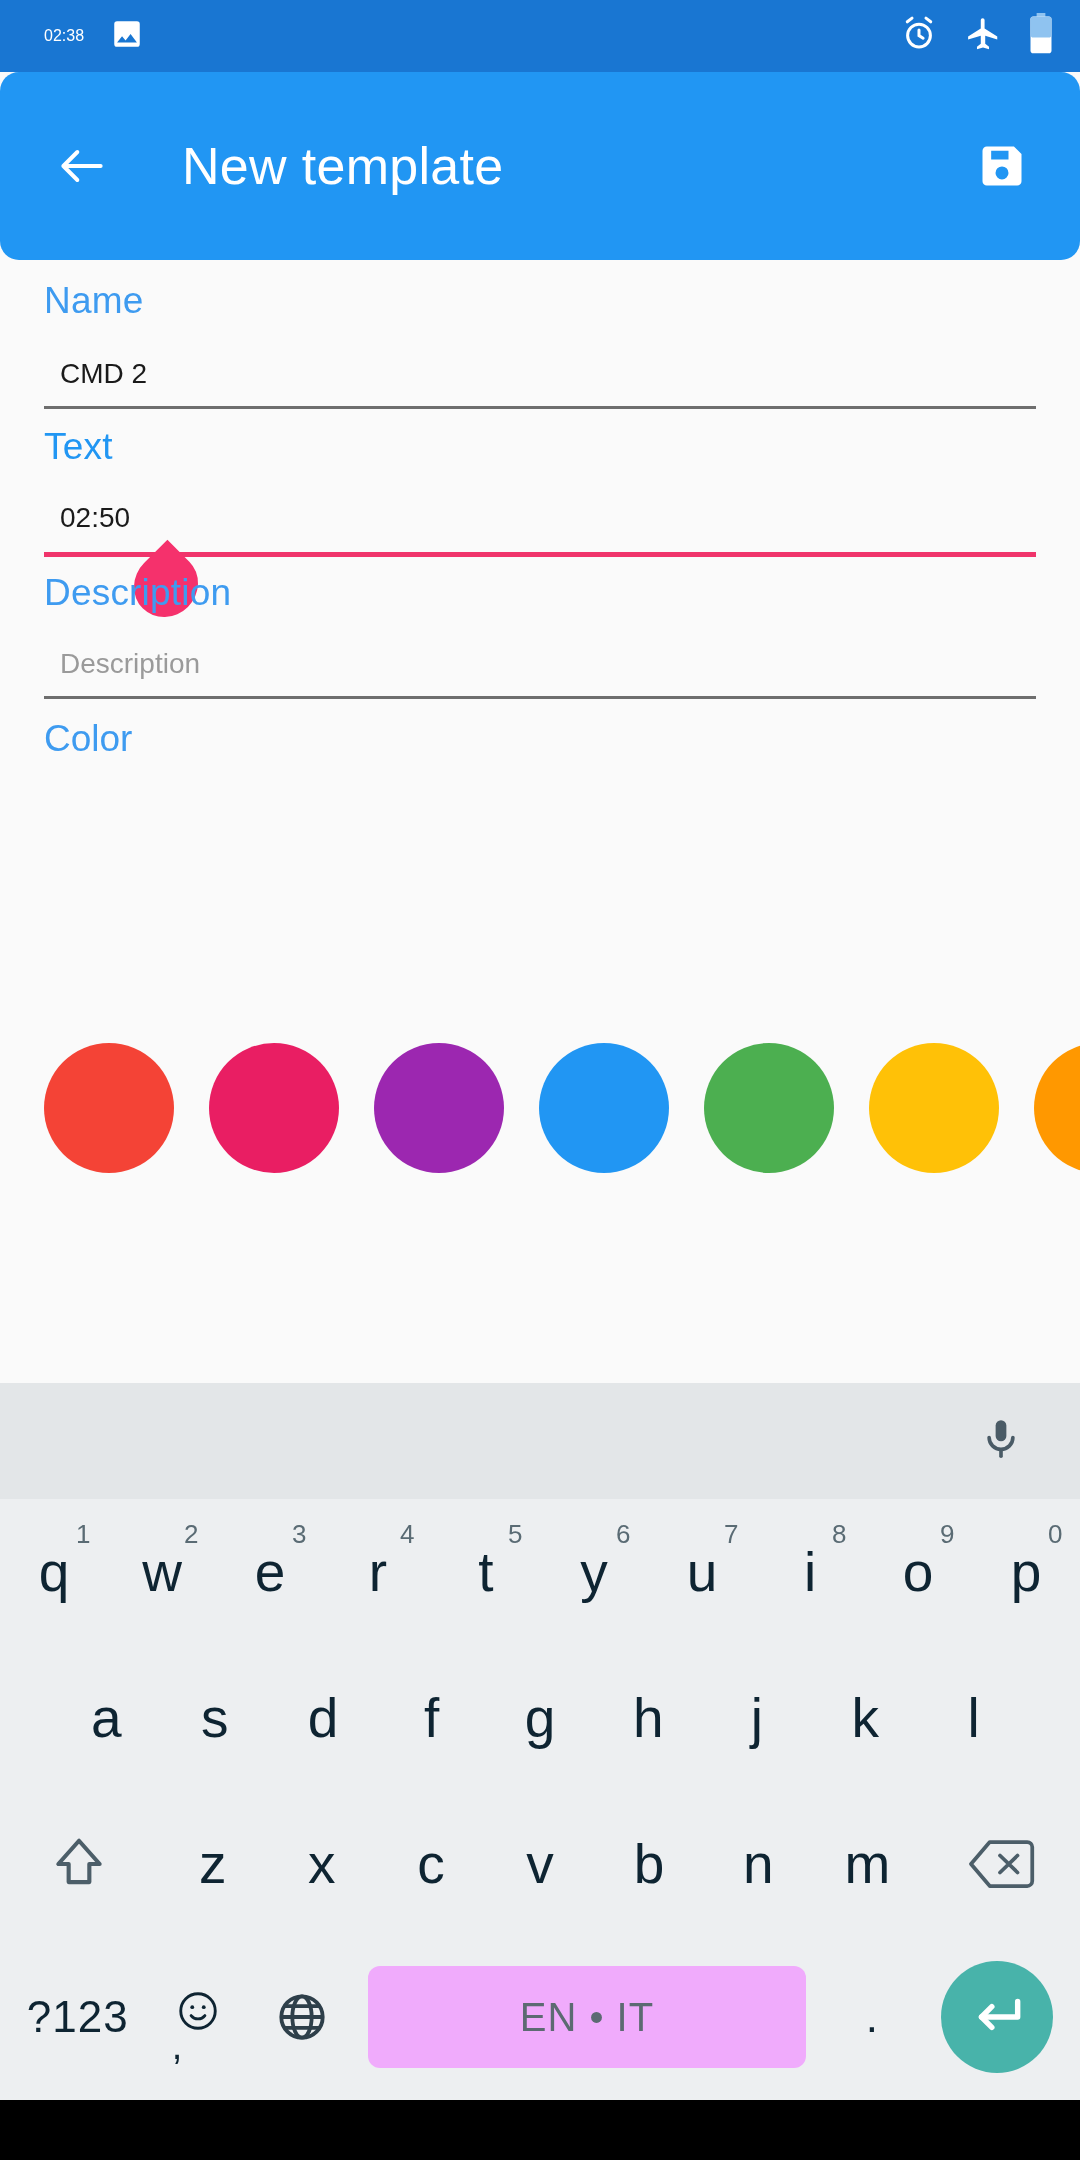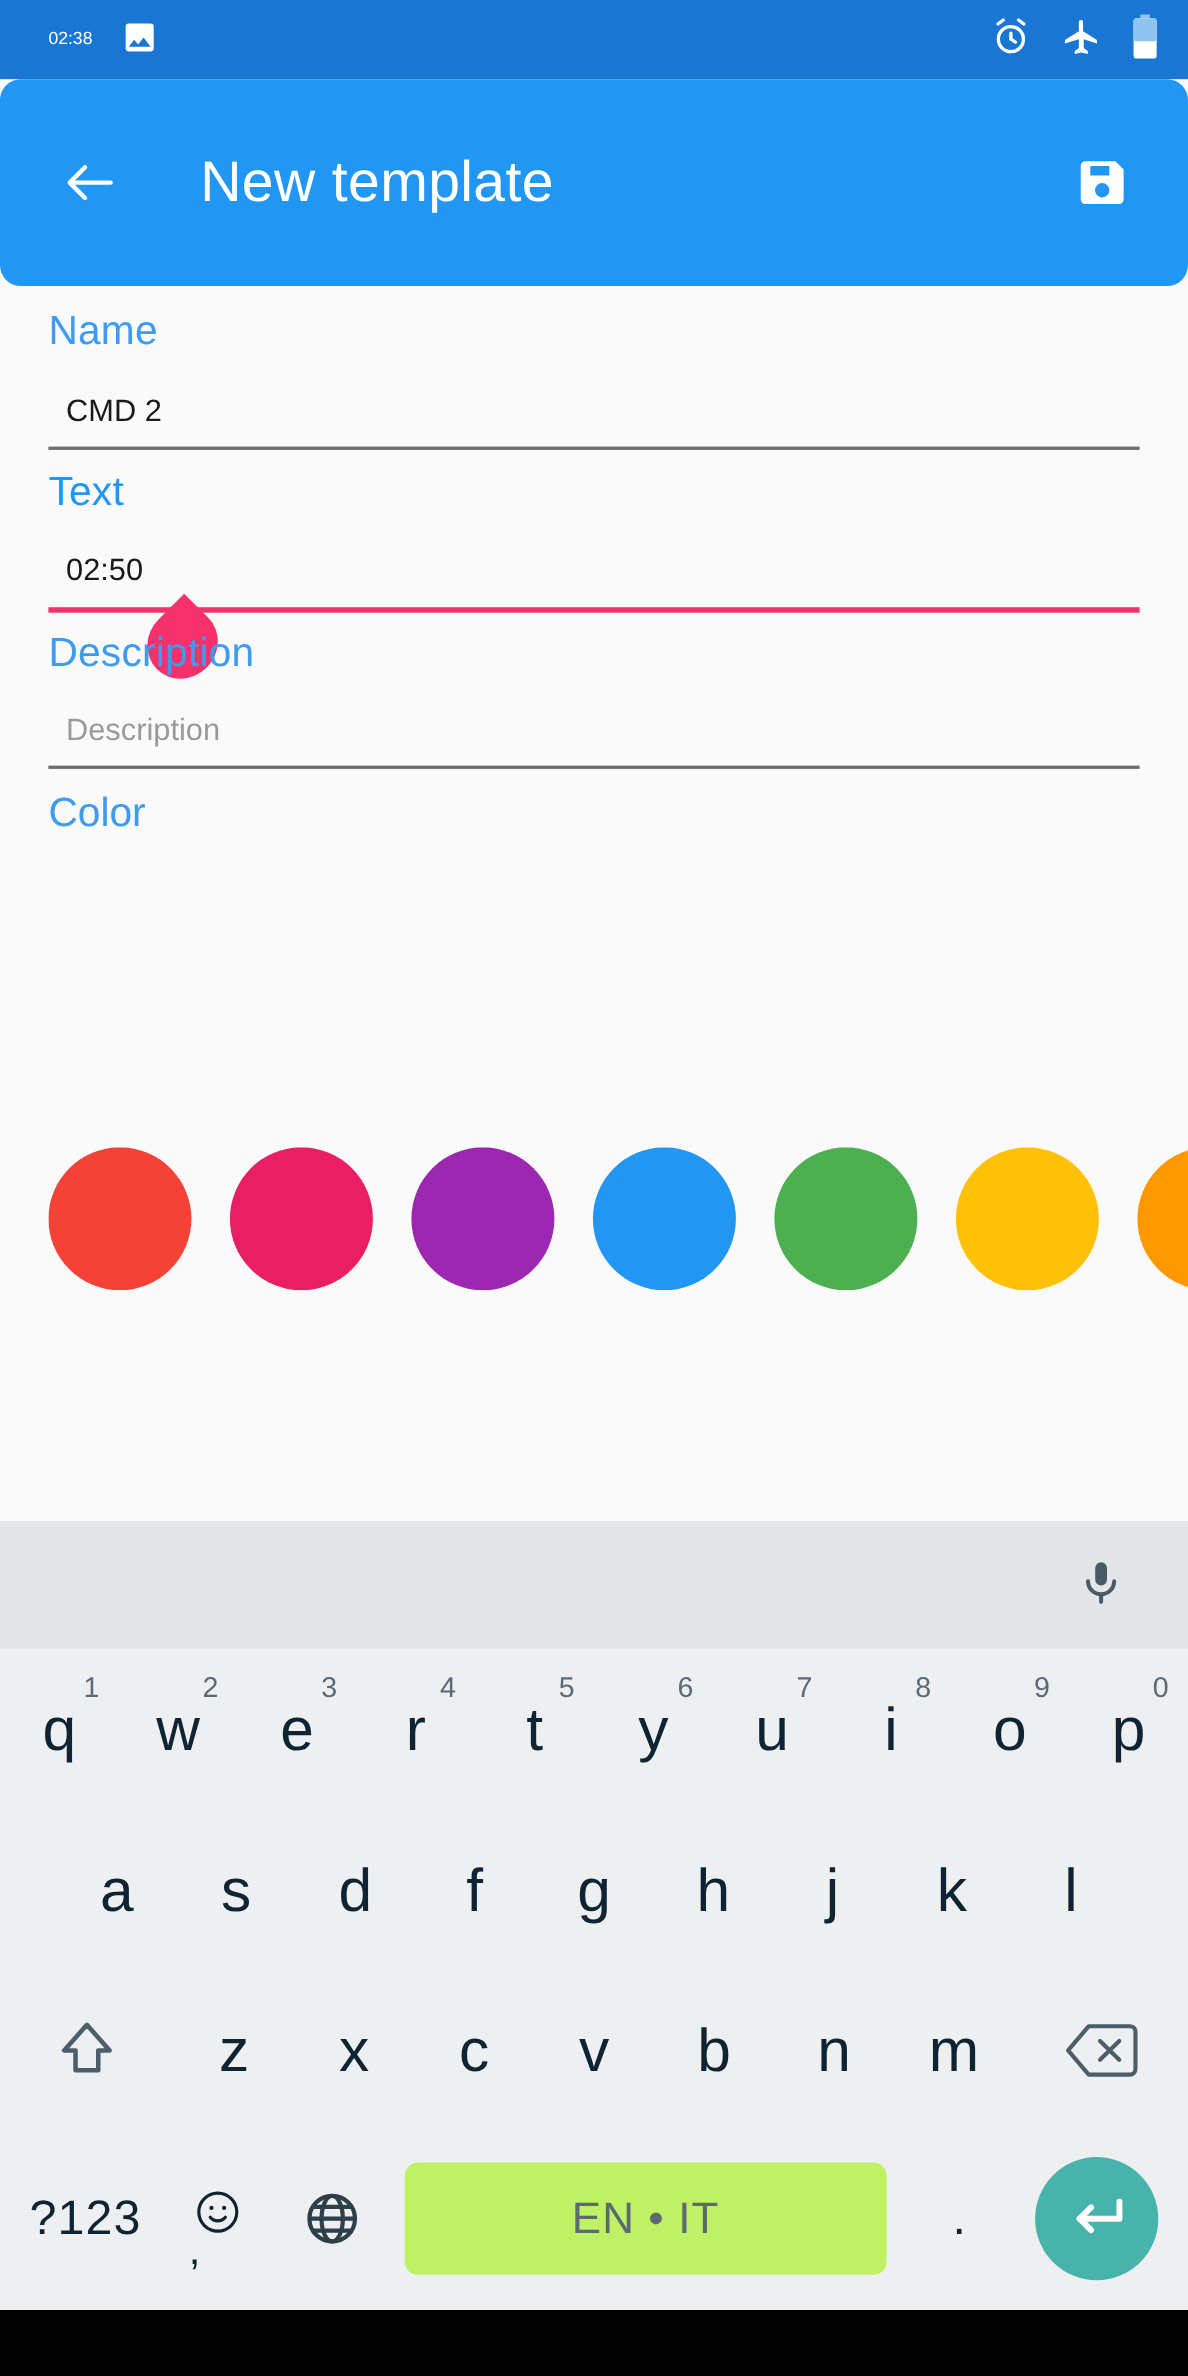--- a/index.html
+++ b/index.html
@@ -110,21 +110,21 @@
   #row3 .key{ }
   .key-wide{ flex:1.45 1 0; }
   #row4{ height:160px; padding:0 10px; }
   #row4 .key{ font-size:44px; }
   #key-123{ flex:1.3 1 0; font-size:46px; letter-spacing:1px; }
   #key-emoji{ flex:1 1 0; }
   #key-globe{ flex:1 1 0; }
   #key-space{
     flex:4.2 1 0;
     height:102px;
-    background:#bef264;
+    background:#f0abfc;
     border-radius:12px;
     display:flex; align-items:center; justify-content:center;
     color:#5C6A72; font-size:40px; letter-spacing:1px;
     margin:0 14px;
   }
   #key-period{ flex:1 1 0; font-size:52px; }
   #key-enter{ flex:1.4 1 0; display:flex; align-items:center; justify-content:center; }
   #enter-circle{
     width:112px; height:112px; border-radius:50%;
     background:#48B3AA;

